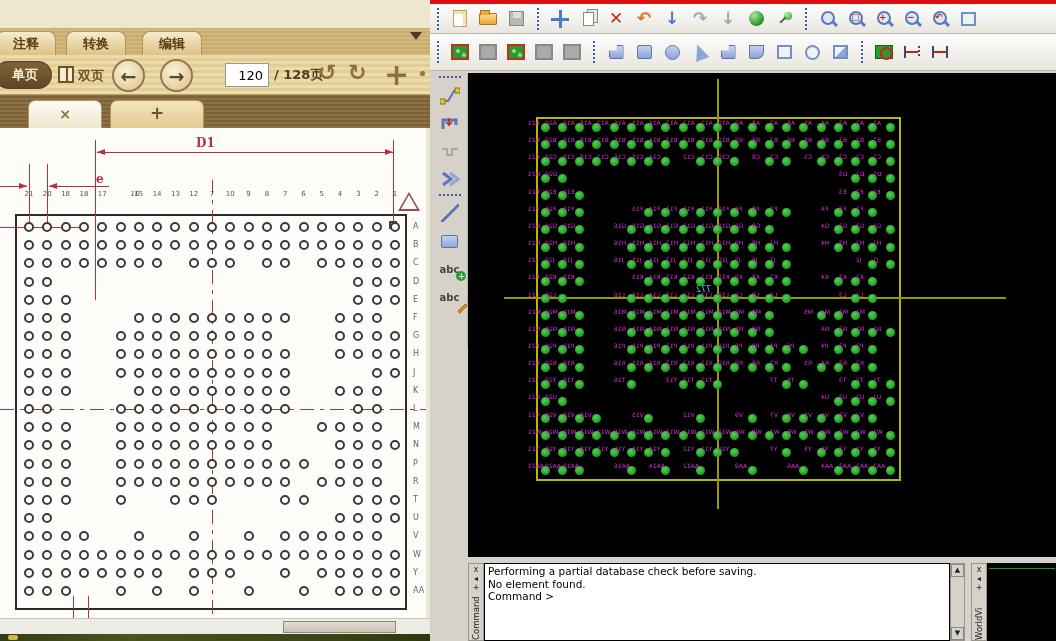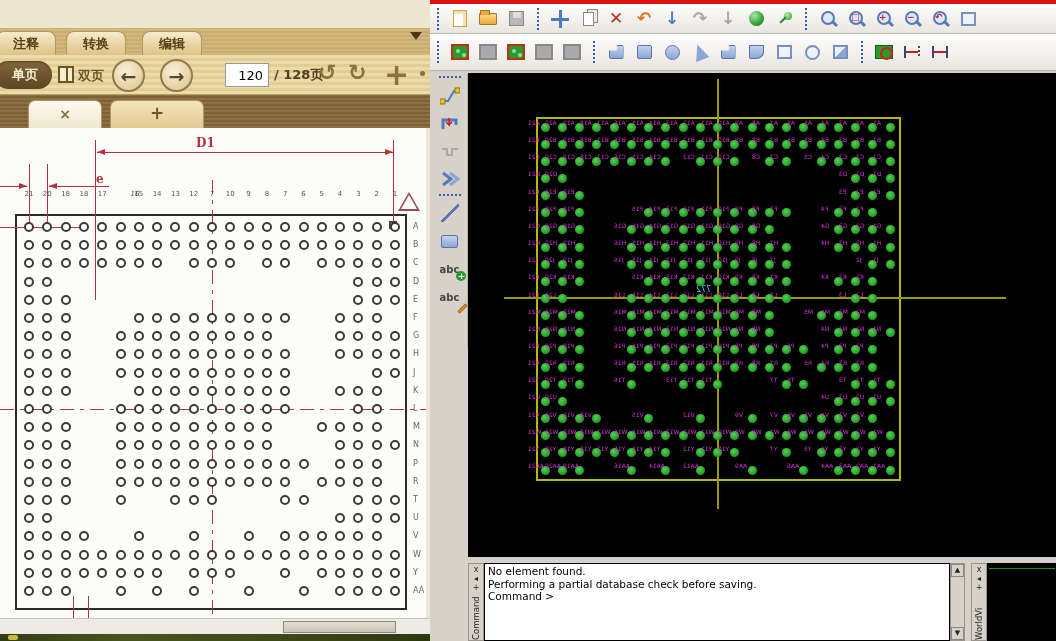--- a/index.html
+++ b/index.html
@@ -1393,22 +1393,22 @@
 
 
     <div class="panel panel-console">
       <div class="ptabcol">
         <span class="pt">x</span>
         <span class="pt">◂</span>
         <span class="pt">+</span>
         <span class="vt">Command</span>
       </div>
       <div class="console-body" id="consoleBody">
+          <div>Performing a partial database check before saving.</div>
           <div>No element found.</div>
-          <div>Performing a partial database check before saving.</div>
           <div>Command &gt;</div>
         </div>
       <div class="console-scroll">
         <span class="sbtn">▲</span>
         <span class="sbtn">▼</span>
       </div>
     </div>
 
     <div class="panel panel-world">
       <div class="ptabcol">

